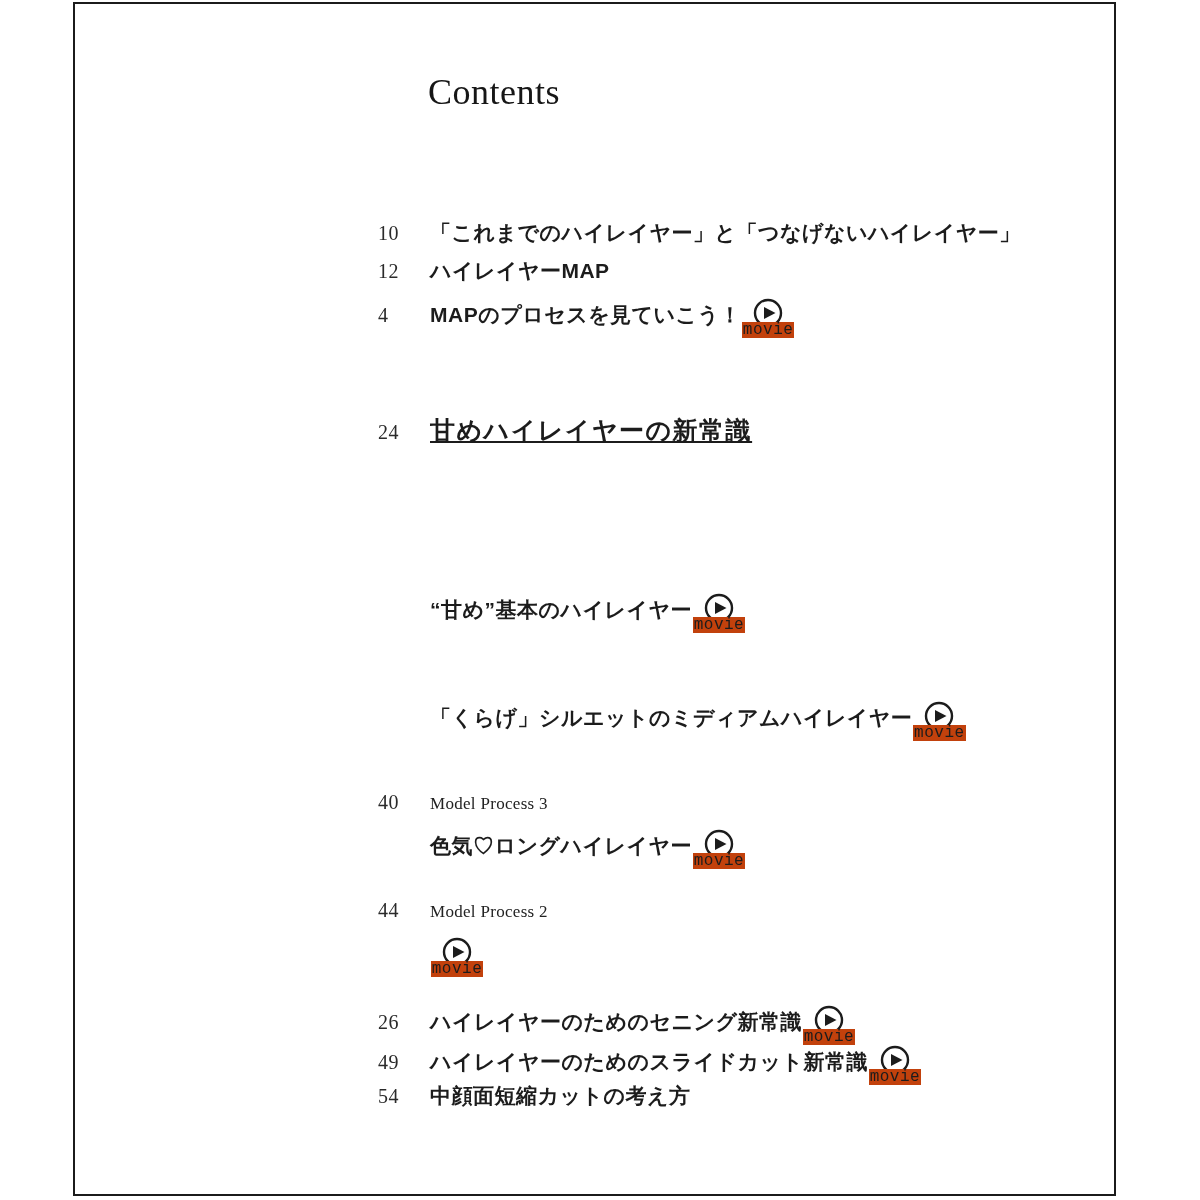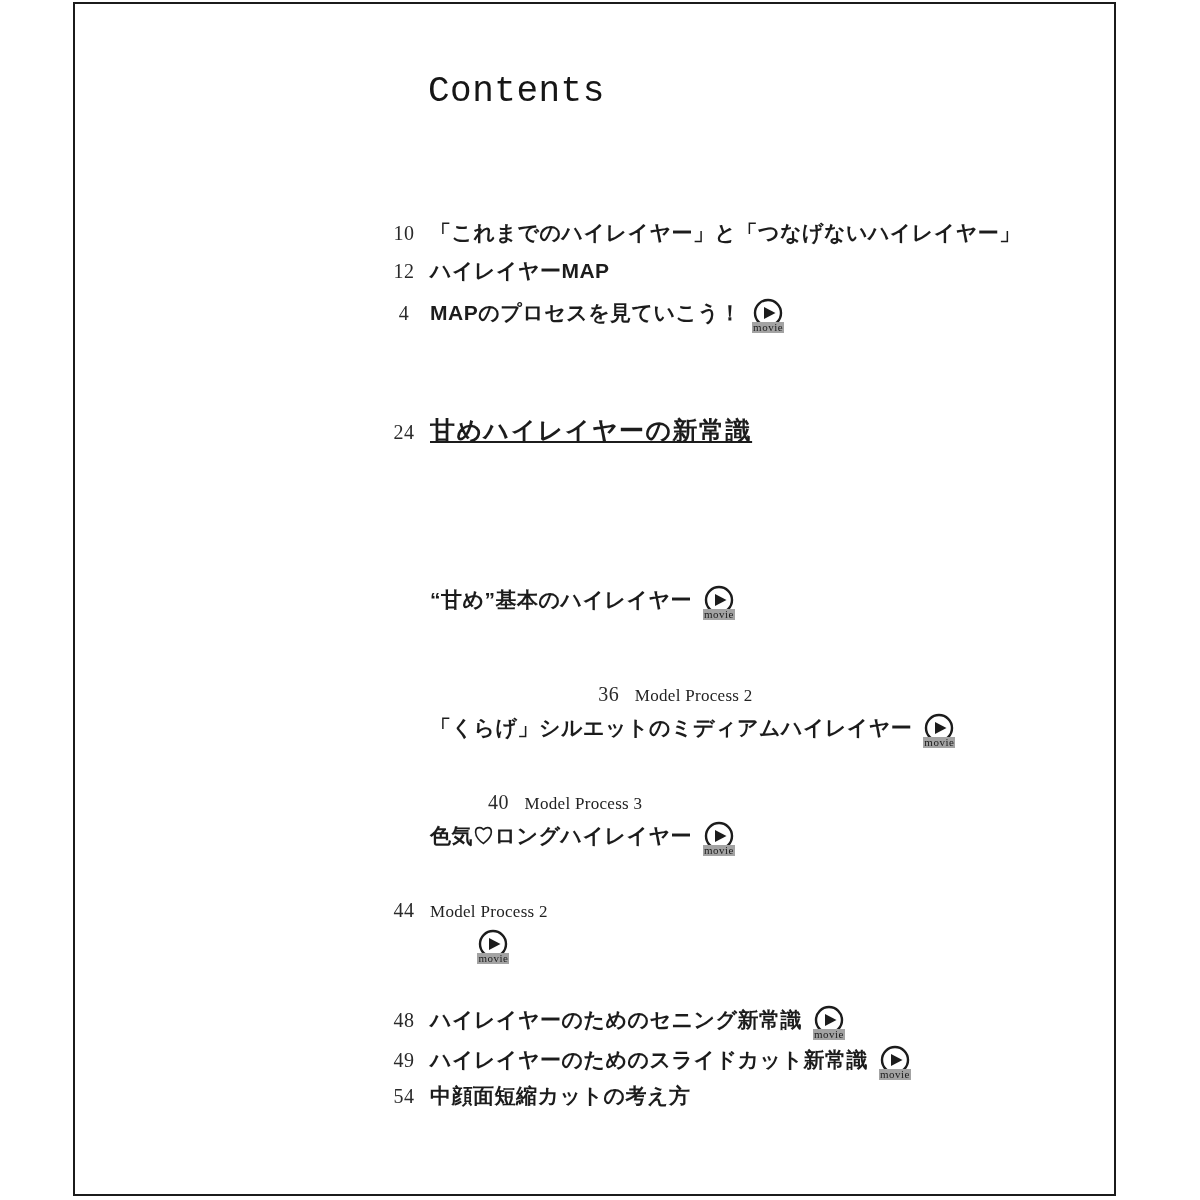--- a/index.html
+++ b/index.html
@@ -24,33 +24,32 @@
     width: 1043px;
     height: 1194px;
     box-sizing: border-box;
     border: 2px solid #1b1b1b;
     background: #ffffff;
   }
   .page-title {
     position: absolute;
     left: 428px;
     top: 74px;
-    font-family: Liberation Mono, monospace;
+    font-family: Liberation Serif, serif;
     font-size: 36px;
     letter-spacing: 0.5px;
     line-height: 1;
     color: #161616;
   }
   .row {
     position: absolute;
     left: 378px;
     line-height: 1;
     white-space: nowrap;
     color: #1c1c1c;
-    text-align: center;
   }
   .num {
     display: inline-block;
     width: 52px;
     font-family: "Liberation Serif", serif;
     font-size: 20px;
     letter-spacing: 0.5px;
     color: #2a2a2a;
   }
   .title {
@@ -65,38 +64,38 @@
     text-decoration: underline;
   }
   .process {
     font-family: "Liberation Serif", serif;
     font-size: 17px;
     letter-spacing: 0.3px;
     color: #222222;
   }
   .line2 {
     padding-left: 52px;
-    margin-top: 9px;
+    margin-top: 17px;
   }
   .movie {
     display: inline-flex;
     flex-direction: column;
     align-items: center;
     margin-left: 9px;
     vertical-align: middle;
     width: 36px;
   }
   .movie svg { width: 30px; height: 30px; display: block; }
   .movie .lbl {
-    font-family: Liberation Serif, serif;
-    font-size: 11px;
+    font-family: Liberation Mono, monospace;
+    font-size: 16px;
     letter-spacing: 0.5px;
     line-height: 1;
     margin-top: -6px;
-    background: #a3a3a3;
+    background: #c2410c;
     padding: 0 1px;
     color: #1c1c1c;
   }
 </style>
 </head>
 <body>
 
 <div class="stage">
   <div class="page-frame"></div>
 
@@ -129,21 +128,20 @@
     <div class="line2"><span class="title">“甘め”基本のハイレイヤー</span><span class="movie">
           <svg viewBox="0 0 30 30">
             <circle cx="15" cy="15" r="13" fill="none" stroke="#1c1c1c" stroke-width="2.4"></circle>
             <polygon points="11,9 22.5,15 11,21" fill="#1c1c1c"></polygon>
           </svg>
           <span class="lbl">movie</span>
         </span></div>
   </div>
 
   <div class="row" style="top:684px">
-    <div><span class="num">36</span><span class="process">Model Process 2</span></div>
     <div class="line2"><span class="title">「くらげ」シルエットのミディアムハイレイヤー</span><span class="movie">
           <svg viewBox="0 0 30 30">
             <circle cx="15" cy="15" r="13" fill="none" stroke="#1c1c1c" stroke-width="2.4"></circle>
             <polygon points="11,9 22.5,15 11,21" fill="#1c1c1c"></polygon>
           </svg>
           <span class="lbl">movie</span>
         </span></div>
   </div>
 
   <div class="row" style="top:792px">
@@ -162,21 +160,21 @@
     <div class="line2"><span class="movie">
           <svg viewBox="0 0 30 30">
             <circle cx="15" cy="15" r="13" fill="none" stroke="#1c1c1c" stroke-width="2.4"></circle>
             <polygon points="11,9 22.5,15 11,21" fill="#1c1c1c"></polygon>
           </svg>
           <span class="lbl">movie</span>
         </span></div>
   </div>
 
   <div class="row" style="top:1005px">
-    <span class="num">48</span><span class="title">ハイレイヤーのためのセニング新常識</span><span class="movie">
+    <span class="num">26</span><span class="title">ハイレイヤーのためのセニング新常識</span><span class="movie">
         <svg viewBox="0 0 30 30">
           <circle cx="15" cy="15" r="13" fill="none" stroke="#1c1c1c" stroke-width="2.4"></circle>
           <polygon points="11,9 22.5,15 11,21" fill="#1c1c1c"></polygon>
         </svg>
         <span class="lbl">movie</span>
       </span>
   </div>
 
   <div class="row" style="top:1045px">
     <span class="num">49</span><span class="title">ハイレイヤーのためのスライドカット新常識</span><span class="movie">

